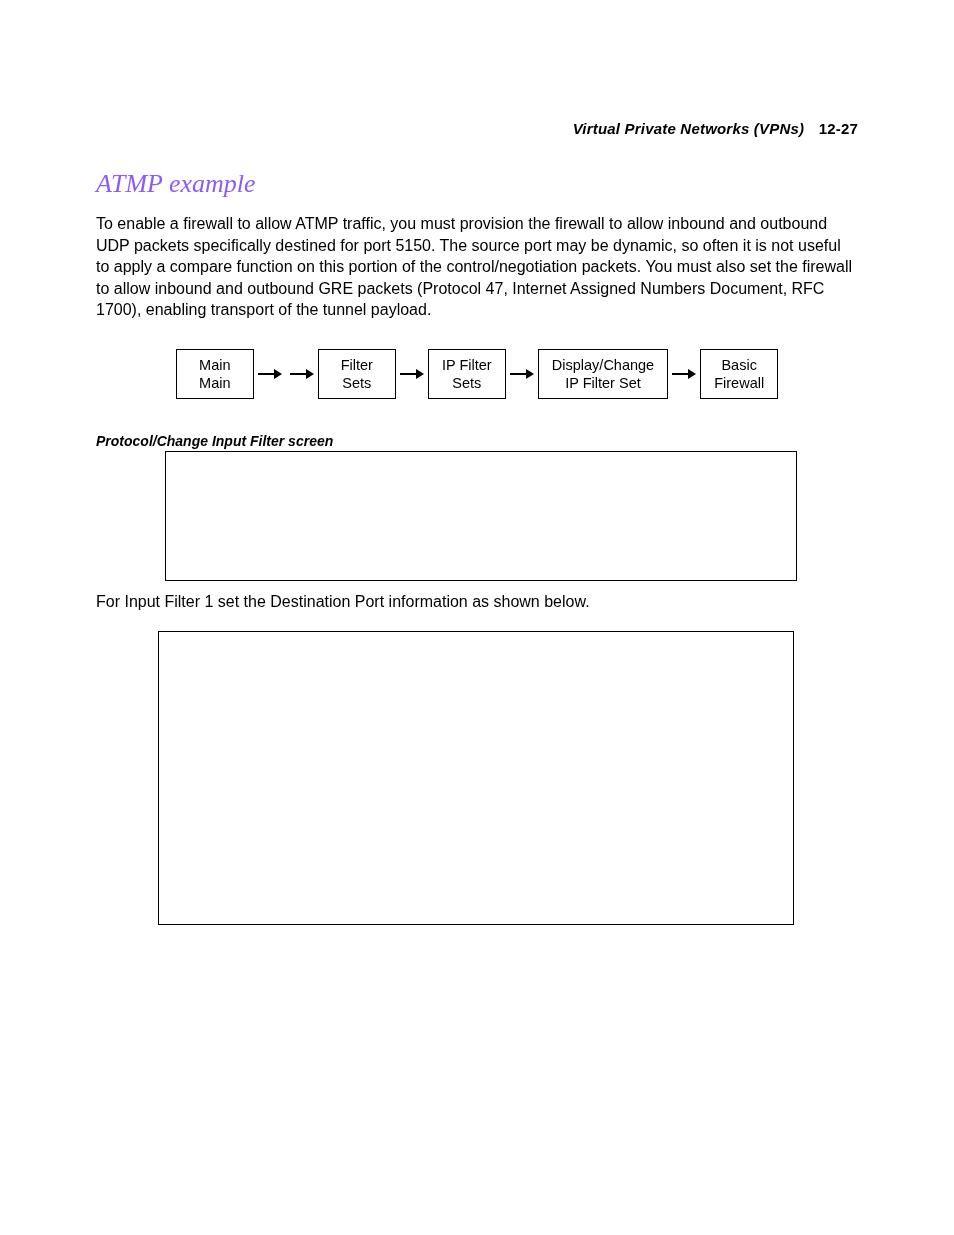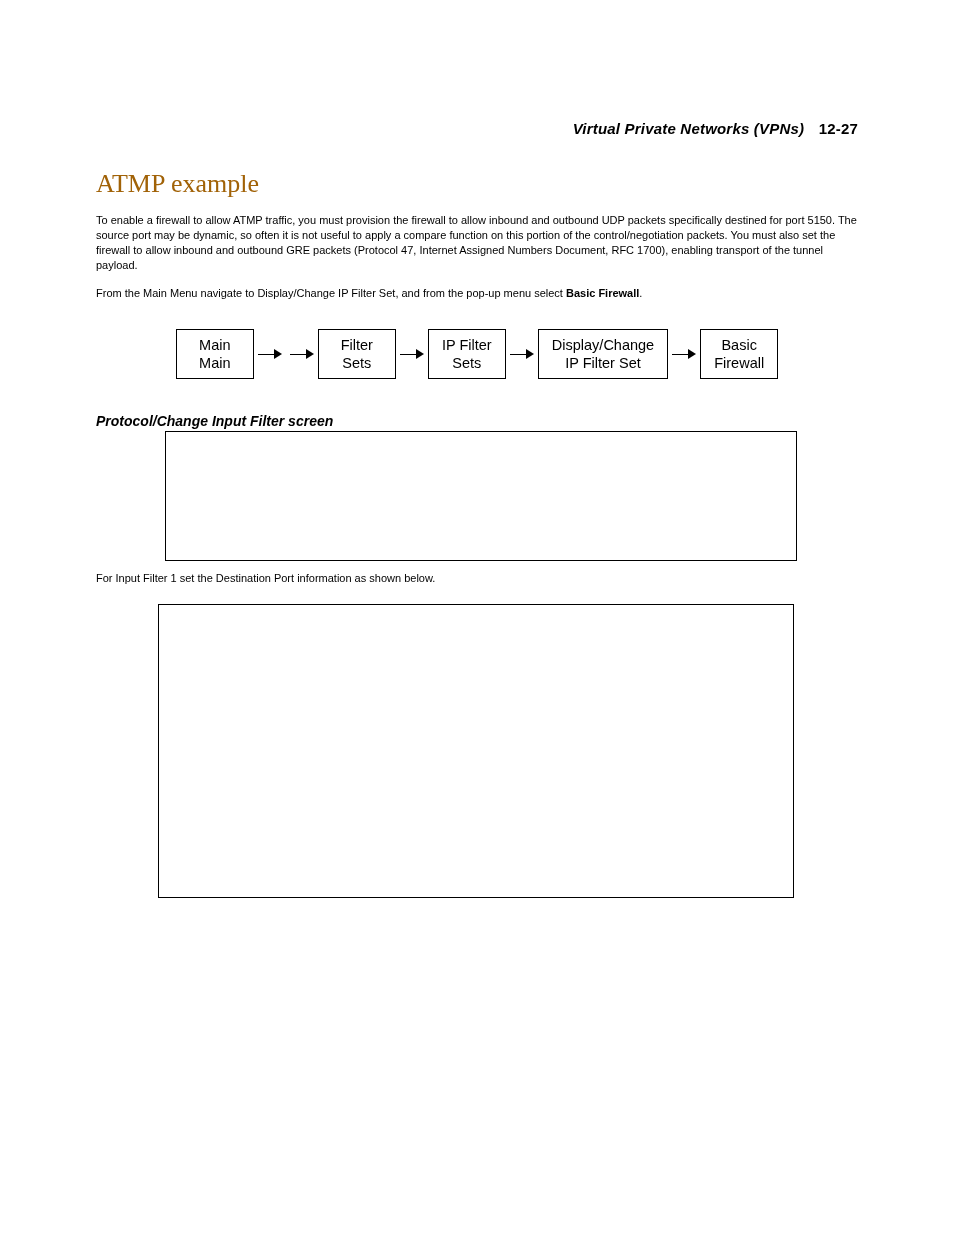--- a/index.html
+++ b/index.html
@@ -23,27 +23,28 @@
     font-size: 15px;
     margin-bottom: 32px;
     letter-spacing: 0.2px;
   }
   .running-header .pagenum {
     font-style: normal;
     margin-left: 10px;
   }
   h1.section-title {
     font-family: "Palatino Linotype", Palatino, "Book Antiqua", serif;
+    font-style: italic;
     font-weight: 500;
-    color: #a16207;
+    color: #8b5cf6;
     font-size: 26px;
     margin: 0 0 14px 0;
   }
   p.body {
-    font-size: 11px;
+    font-size: 16px;
     line-height: 1.35;
     margin: 0 0 14px 0;
   }
   .bold { font-weight: 700; }
   .flowchart {
     display: flex;
     align-items: center;
     justify-content: center;
     margin: 28px 0 34px 0;
   }
@@ -99,23 +100,20 @@
 
   <div class="running-header">
     <span>Virtual Private Networks (VPNs)</span>
     <span class="pagenum">12-27</span>
   </div>
 
   <h1 class="section-title">ATMP example</h1>
 
   <p class="body">To enable a firewall to allow ATMP traffic, you must provision the firewall to allow inbound and outbound UDP packets specifically destined for port 5150. The source port may be dynamic, so often it is not useful to apply a compare function on this portion of the control/negotiation packets. You must also set the firewall to allow inbound and outbound GRE packets (Protocol 47, Internet Assigned Numbers Document, RFC 1700), enabling transport of the tunnel payload.</p>
 
-  <p class="body">
-    <span>From the Main Menu navigate to Display/Change IP Filter Set, and from the pop-up menu select </span><span class="bold">Basic Firewall</span><span>.</span>
-  </p>
 
   <div class="flowchart">
     <div class="flow-box">
       <span>Main</span><br>
       <span>Main</span>
     </div>
     <div class="flow-arrow">
         <div class="line"></div>
         <div class="head"></div>
       </div>

